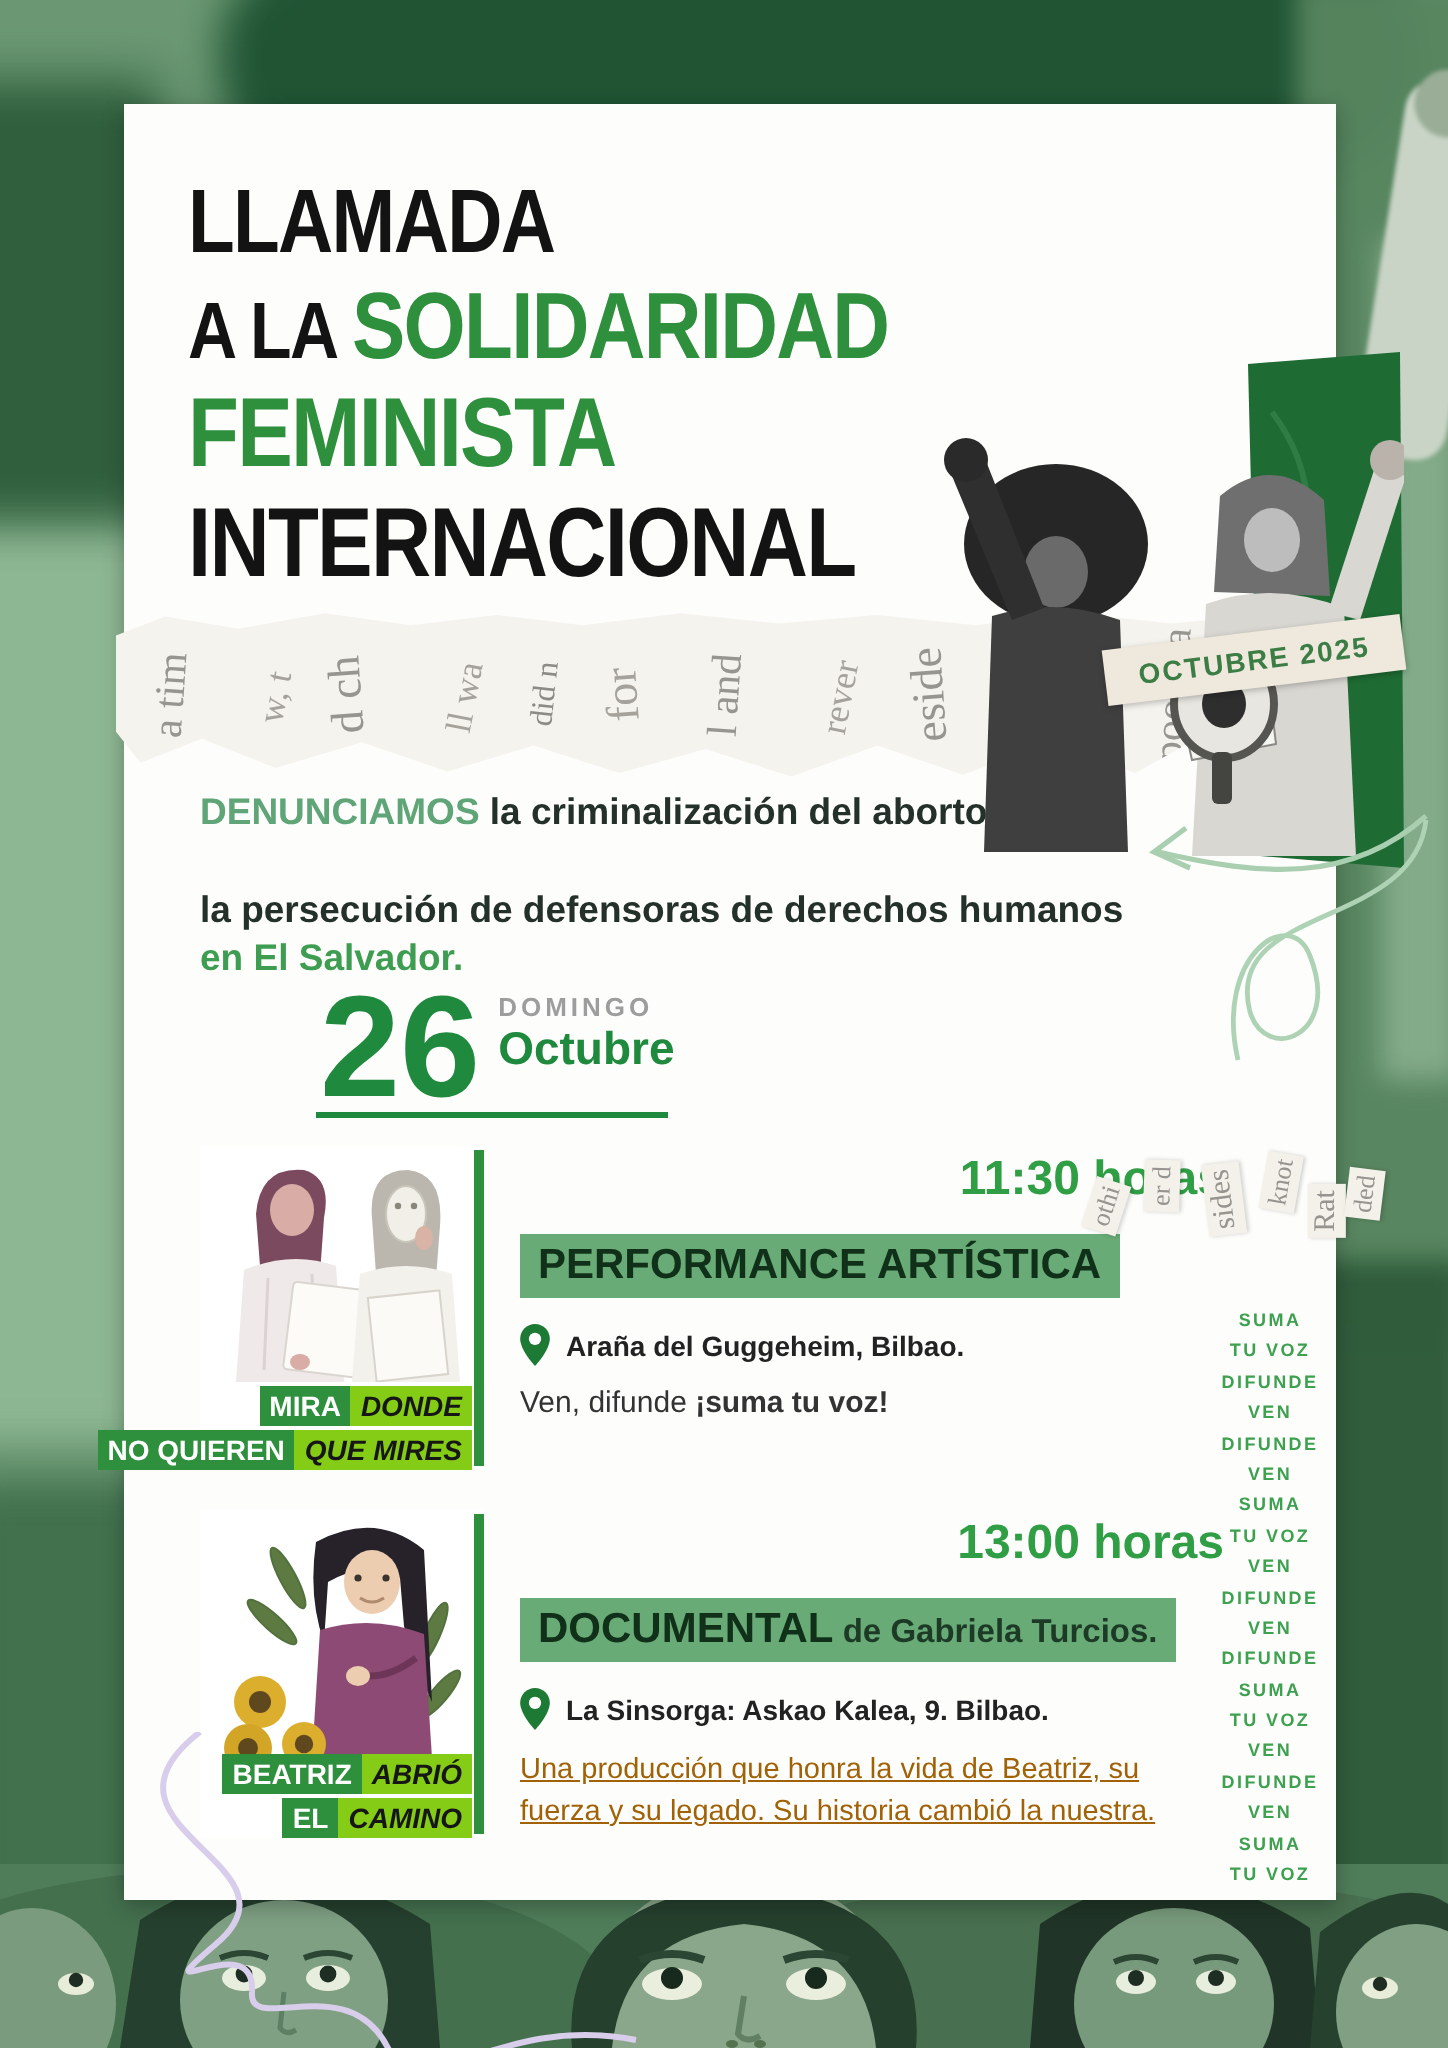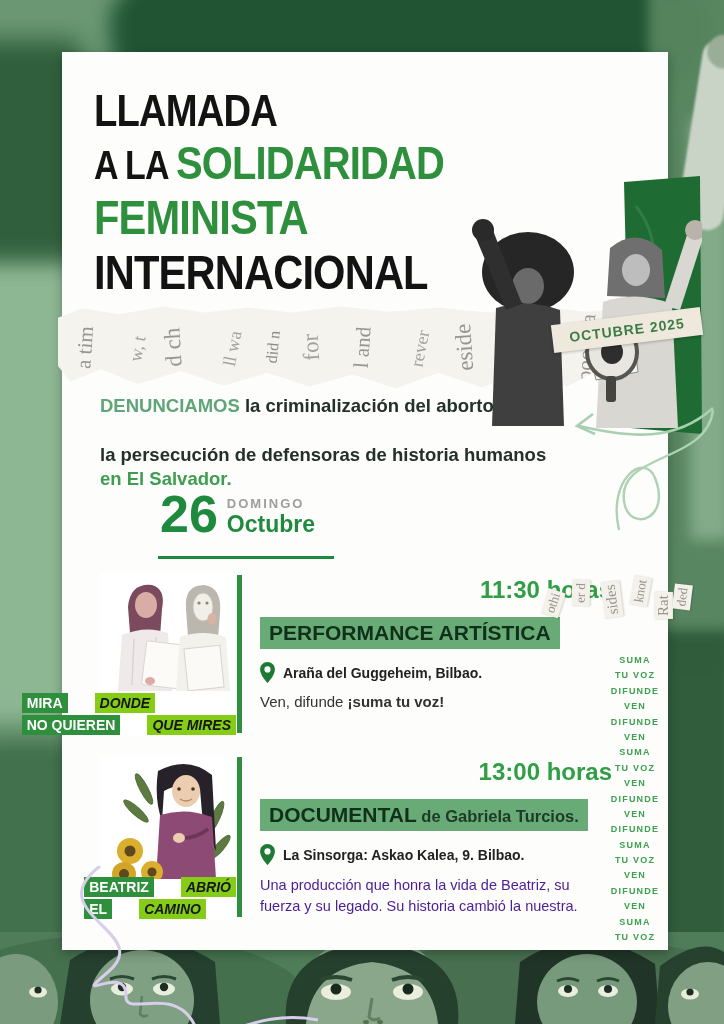--- a/index.html
+++ b/index.html
@@ -63,48 +63,48 @@
             font-weight:bold;font-size:18.5px;color:#24302a;line-height:1.32;}
   .denuncia .lead{color:#5fa578;}
   .denuncia .right{display:block;text-align:left;color:#3f9d52;padding-right:6px;}
 
   
   .doodle-green{position:absolute;left:545px;top:380px;width:178px;height:160px;z-index:3;}
   .doodle-purple{position:absolute;left:8px;top:866px;width:340px;height:158px;z-index:4;}
 
   
   .date{position:absolute;left:98px;top:438px;display:flex;gap:9px;z-index:3;}
-  .date .day{font-size:52px;font-weight:bold;color:#1f8a3e;line-height:.95;}
+  .date .day{font-size:72px;font-weight:bold;color:#1f8a3e;line-height:.95;}
   .date .dm{display:flex;flex-direction:column;padding-top:6px;}
   .date .weekday{font-size:13px;font-weight:bold;color:#9d9d9d;letter-spacing:2px;}
   .date .month{font-size:23px;font-weight:bold;color:#1f8a3e;}
   .date-rule{position:absolute;left:96px;top:504px;width:176px;height:3px;background:#1f8a3e;z-index:3;}
 
   
   .event-img{position:absolute;width:142px;background:#fff;z-index:3;}
   .event-img .bar{position:absolute;right:0;top:2px;bottom:2px;width:5px;background:#2e8f3c;}
   .event-img svg{display:block;width:100%;}
   .ev1{left:38px;top:521px;height:162px;}
   .ev2{left:38px;top:703px;height:164px;}
   .caption{position:absolute;right:6px;bottom:0;z-index:4;}
-  .cap-row{display:flex;margin-top:2px;gap:27px;}
+  .cap-row{display:flex;justify-content:flex-end;margin-top:2px;}
   .cap-green{background:#2e8f3c;color:#fff;font-weight:bold;font-size:14px;padding:2px 5px;white-space:nowrap;}
   .cap-dark{background:#84cc16;color:#161616;font-weight:bold;font-size:14px;padding:2px 5px;white-space:nowrap;font-style:italic;}
 
   .event-text{position:absolute;left:198px;width:352px;z-index:3;}
   .et1{top:524px;} .et2{top:706px;}
   .time{font-size:24px;font-weight:bold;color:#2f9e44;margin-bottom:13px;text-align:right;}
   .highlight{display:inline-block;background:#68ab76;padding:4px 9px;margin-bottom:13px;white-space:nowrap;}
   .highlight .htitle{font-weight:bold;font-size:21px;color:#113019;}
   .highlight .hsuffix{font-weight:bold;font-size:16.5px;color:#1c3a26;}
   .loc{display:flex;align-items:center;gap:8px;font-weight:bold;font-size:14px;color:#222;margin-bottom:10px;white-space:nowrap;}
   .loc svg{flex:0 0 auto;}
   .note{font-size:15px;color:#333;}
   .note .nb{font-weight:bold;}
-  .desc{font-size:14.5px;color:#4c1d95;line-height:1.45;width:336px;}
+  .desc{font-size:14.5px;color:#a16207;line-height:1.45;width:336px;text-decoration:underline;}
 
   
   .side-words{position:absolute;left:544px;top:604px;width:58px;height:292px;z-index:3;
               display:flex;flex-direction:column;align-items:center;gap:6.4px;}
   .side-words span.sw{font-size:9px;font-weight:bold;color:#3da14f;letter-spacing:1.2px;line-height:1;white-space:nowrap;}
 
   
   .shards{position:absolute;left:538px;top:580px;width:150px;height:80px;z-index:4;}
   .shards span.shard{position:absolute;background:#f4f1ea;color:#969390;font-family:"Liberation Serif",serif;
          font-size:13px;padding:1px 3px;box-shadow:0 1px 2px rgba(0,0,0,.18);white-space:nowrap;}
@@ -205,21 +205,21 @@
     <div class="title">
       <div class="t1"><span class="squish">LLAMADA</span></div>
       <div class="t2"><span class="squish"><span class="pre">A LA </span><span class="main">SOLIDARIDAD</span></span></div>
       <div class="t3"><span class="squish">FEMINISTA</span></div>
       <div class="t4"><span class="squish">INTERNACIONAL</span></div>
     </div>
 
     <div class="denuncia">
       <span class="lead">DENUNCIAMOS</span><span> la criminalización del aborto,</span><br>
       <br>
-      <span>la persecución de defensoras de historia humanos</span>
+      <span>la persecución de defensoras de derechos humanos</span>
       <span class="right">en El Salvador.</span>
     </div>
 
     <div class="date">
       <span class="day">26</span>
       <span class="dm">
         <span class="weekday">DOMINGO</span>
         <span class="month">Octubre</span>
       </span>
     </div>

